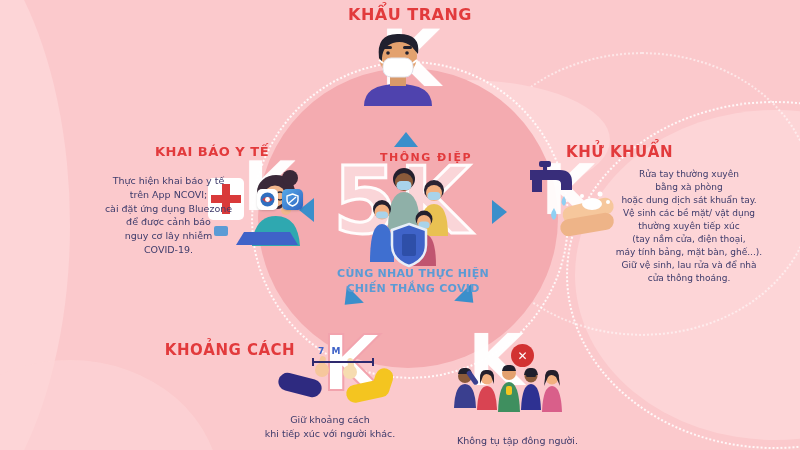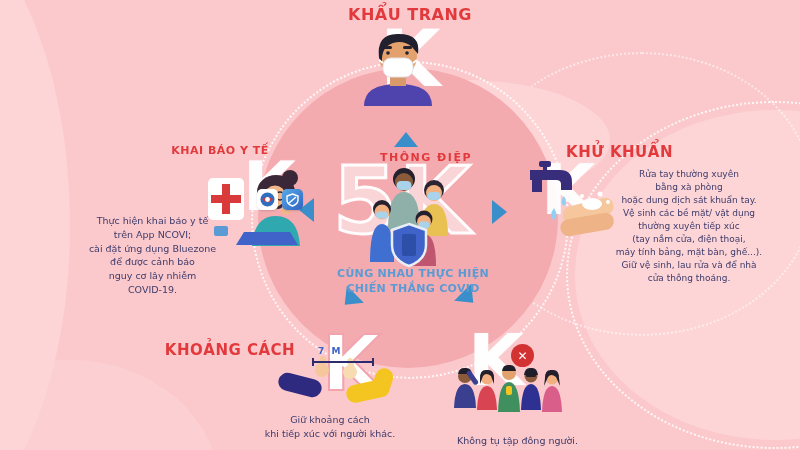--- a/index.html
+++ b/index.html
@@ -114,21 +114,21 @@
     <path d="M27,30 Q24,5 47,6 Q69,6 66,26 L60,19 Q52,12 41,15 Q29,19 30,34 Z" fill="#20202e"></path>
     <rect x="31" y="18" width="9" height="3" rx="1.5" fill="#20202e"></rect>
     <rect x="51" y="18" width="9" height="3" rx="1.5" fill="#20202e"></rect>
     <circle cx="36" cy="25" r="1.8" fill="#20202e"></circle>
     <circle cx="55" cy="25" r="1.8" fill="#20202e"></circle>
     <rect x="31" y="30" width="30" height="19" rx="8" fill="#ffffff" stroke="#e2e2ea"></rect>
     <line x1="31" y1="35" x2="27" y2="32" stroke="#fff" stroke-width="2"></line>
     <line x1="61" y1="35" x2="65" y2="32" stroke="#fff" stroke-width="2"></line>
   </svg>
 
-  <div class="sec-title" style="left:140px;top:144px;width:160px;font-size:11px;">KHAI BÁO Y TẾ</div>
+  <div class="sec-title" style="left:132px;top:144px;width:160px;font-size:13px;">KHAI BÁO Y TẾ</div>
   <div class="big-k" style="left:243px;top:153px;font-size:68px;">K</div>
   <svg class="illus" style="left:206px;top:170px;" width="115" height="76" viewBox="0 0 115 76">
     <rect x="2" y="8" width="36" height="42" rx="5" fill="#ffffff"></rect>
     <rect x="16" y="14" width="8" height="30" fill="#d93a3a"></rect>
     <rect x="5" y="25" width="30" height="8" fill="#d93a3a"></rect>
     <ellipse cx="70" cy="22" rx="19" ry="17" fill="#3a2838"></ellipse>
     <circle cx="84" cy="8" r="8" fill="#3a2838"></circle>
     <circle cx="69" cy="26" r="10.5" fill="#f2b68c"></circle>
     <circle cx="64" cy="26" r="4" fill="none" stroke="#2a2a3a" stroke-width="1.4"></circle>
     <circle cx="74" cy="26" r="4" fill="none" stroke="#2a2a3a" stroke-width="1.4"></circle>
@@ -144,21 +144,21 @@
       <path d="M2,7.5 Q7.5,2 13,7.5 Q7.5,13 2,7.5 Z" fill="#d93a3a" opacity=".85"></path>
       <circle cx="7.5" cy="7.5" r="2.4" fill="#fff"></circle>
     </svg>
   </div>
   <div id="bluezone-app" class="app-icon" style="left:282px;top:189px;">
     <svg width="13" height="14" viewBox="0 0 13 14">
       <path d="M6.5,1 L12,3 v4 q0,4 -5.5,6 Q1,11 1,7 V3 Z" fill="none" stroke="#fff" stroke-width="1.4"></path>
       <line x1="3" y1="10" x2="10" y2="4" stroke="#fff" stroke-width="1.4"></line>
     </svg>
   </div>
-  <div class="desc" style="left:80px;top:174px;width:145px;margin-top:40px;">Thực hiện khai báo y tế
+  <div class="desc" style="left:96px;top:174px;width:145px;">Thực hiện khai báo y tế
 trên App NCOVI;
 cài đặt ứng dụng Bluezone
 để được cảnh báo
 nguy cơ lây nhiễm
 COVID-19.</div>
 
   <div class="sec-title" style="left:557px;top:143px;width:125px;font-size:15px;">KHỬ KHUẨN</div>
   <div class="big-k" style="left:541px;top:155px;font-size:70px;color:rgba(255,255,255,.85);">K</div>
   <svg class="illus" style="left:512px;top:160px;" width="112" height="85" viewBox="0 0 112 85">
     <rect x="27" y="1" width="12" height="6" rx="2" fill="#382d7a"></rect>

